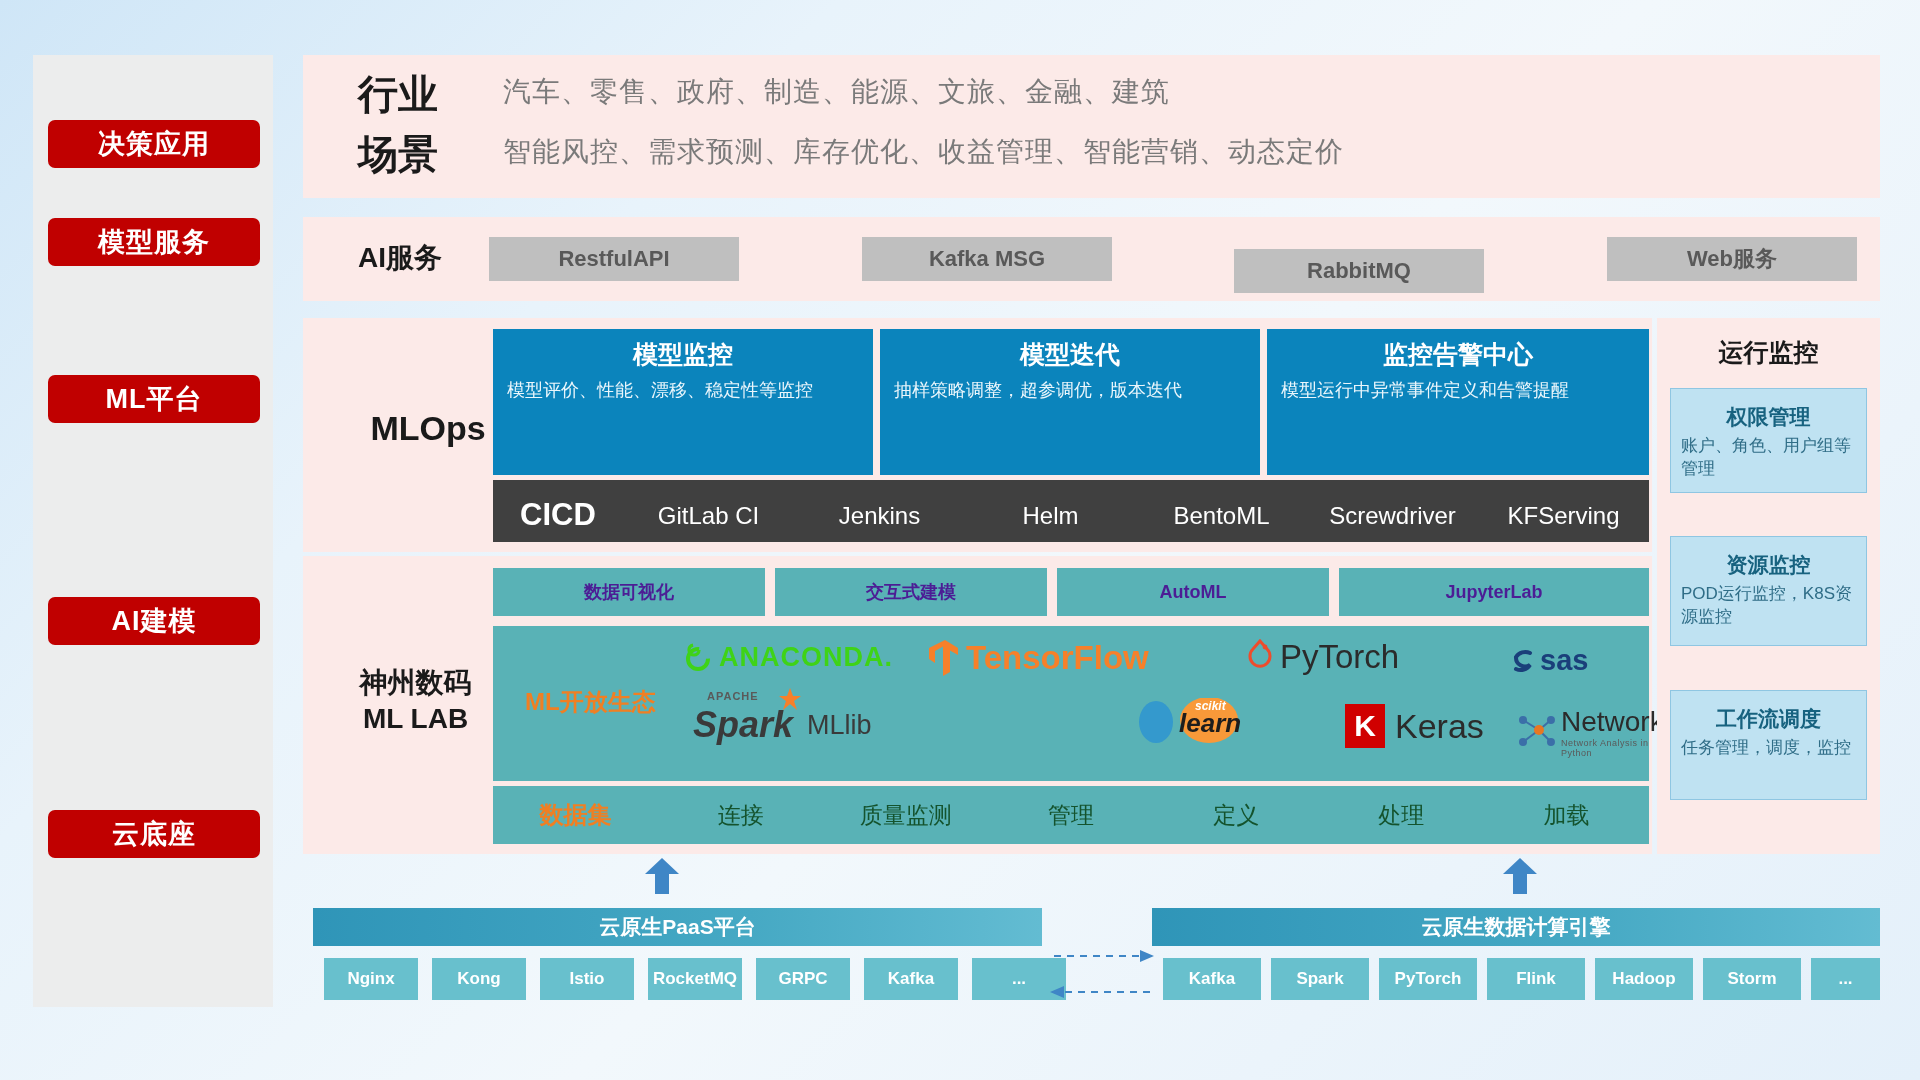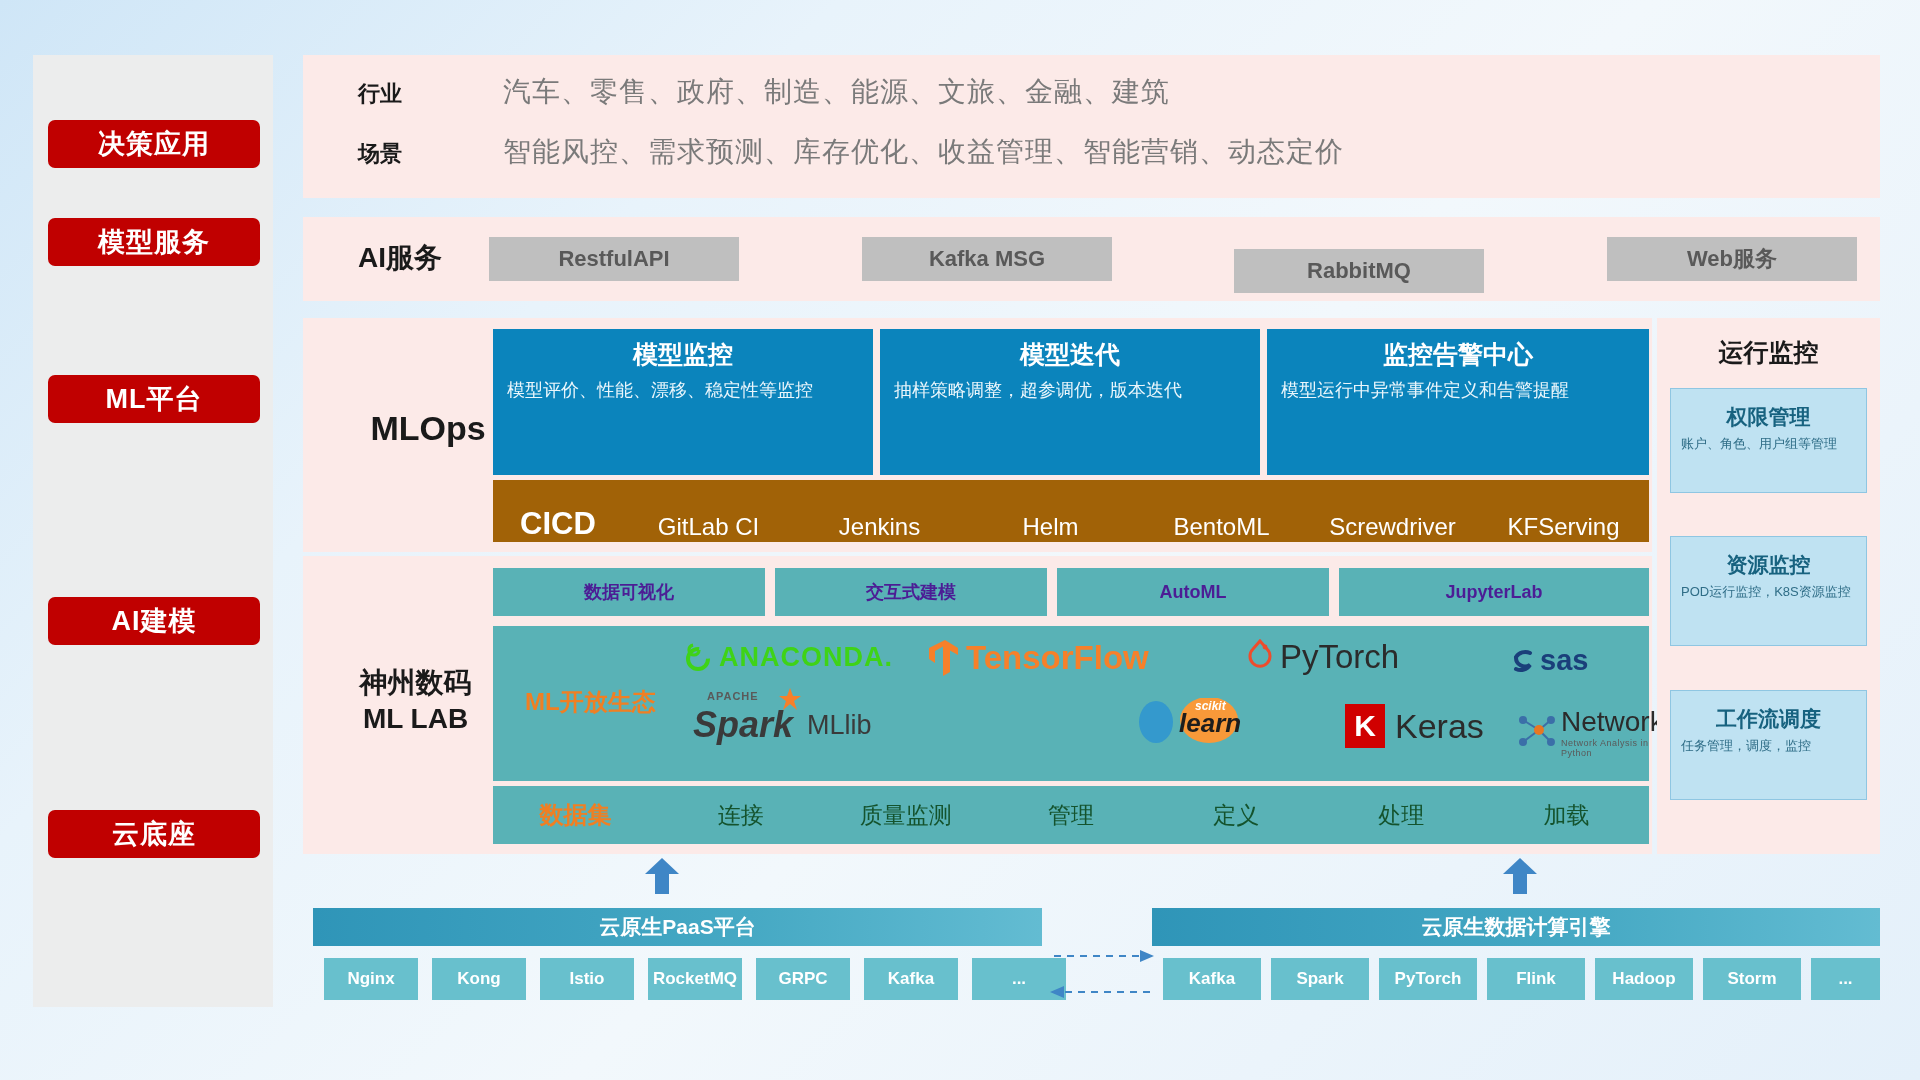--- a/index.html
+++ b/index.html
@@ -26,38 +26,38 @@
 
   
   .band{position:absolute;background:#fceae8;}
 
   .rowlabel{
     position:absolute;color:#1a1a1a;font-weight:bold;
     display:flex;align-items:center;
   }
 
   
-  .ind-label{font-size:22px;}
+  .ind-label{font-size:40px;}
   .ind-text{position:absolute;color:#7a7a7a;font-size:28px;letter-spacing:1px;}
 
   
   .svc{
     position:absolute;height:44px;background:#bfbfbf;color:#595959;
     font-size:22px;font-weight:bold;
     display:flex;align-items:center;justify-content:center;
   }
 
   
   .mlcard{position:absolute;background:#0b84bc;color:#fff;box-sizing:border-box;padding:10px 14px 8px 14px;}
   .mlcard-title{font-size:25px;font-weight:bold;text-align:center;line-height:1.25;}
   .mlcard-desc{font-size:18px;line-height:1.4;margin-top:8px;color:#eaf6fc;}
 
   .cicd{
-    position:absolute;background:#a16207;color:#fff;overflow:hidden;
-    display:flex;align-items:flex-end;
+    position:absolute;background:#404040;color:#fff;overflow:hidden;
+    display:flex;align-items:center;
   }
   .cicd-title{font-size:31px;font-weight:bold;width:130px;text-align:center;padding-top:8px;flex:none;}
   .cicd-item{font-size:24px;text-align:center;padding-top:10px;line-height:1.25;flex:1 1 0;min-width:0;word-break:break-all;}
 
   
   .tool-tab{
     position:absolute;height:48px;background:#59b2b6;color:#4c1d95;
     font-size:18px;font-weight:bold;
     display:flex;align-items:center;justify-content:center;
   }
@@ -72,21 +72,21 @@
   
   .mon-title{
     position:absolute;color:#1a1a1a;font-size:25px;font-weight:bold;
     width:100%;text-align:center;
   }
   .mon-card{
     position:absolute;background:#bfe2f2;border:1px solid #8fc6e2;box-sizing:border-box;
     padding:14px 10px;
   }
   .mon-card-title{color:#17627f;font-size:21px;font-weight:bold;text-align:center;}
-  .mon-card-desc{color:#2f6d87;font-size:13px;line-height:1.35;margin-top:4px;}
+  .mon-card-desc{color:#2f6d87;font-size:17px;line-height:1.35;margin-top:4px;}
 
   
   .cloudbar{
     position:absolute;height:38px;
     background:linear-gradient(90deg,#2f95b8 0%,#46a9c4 60%,#63bcd2 100%);
     color:#fff;font-size:21px;font-weight:bold;
     display:flex;align-items:center;justify-content:center;
   }
   .chip{
     position:absolute;height:42px;background:#68c0cd;color:#fff;

